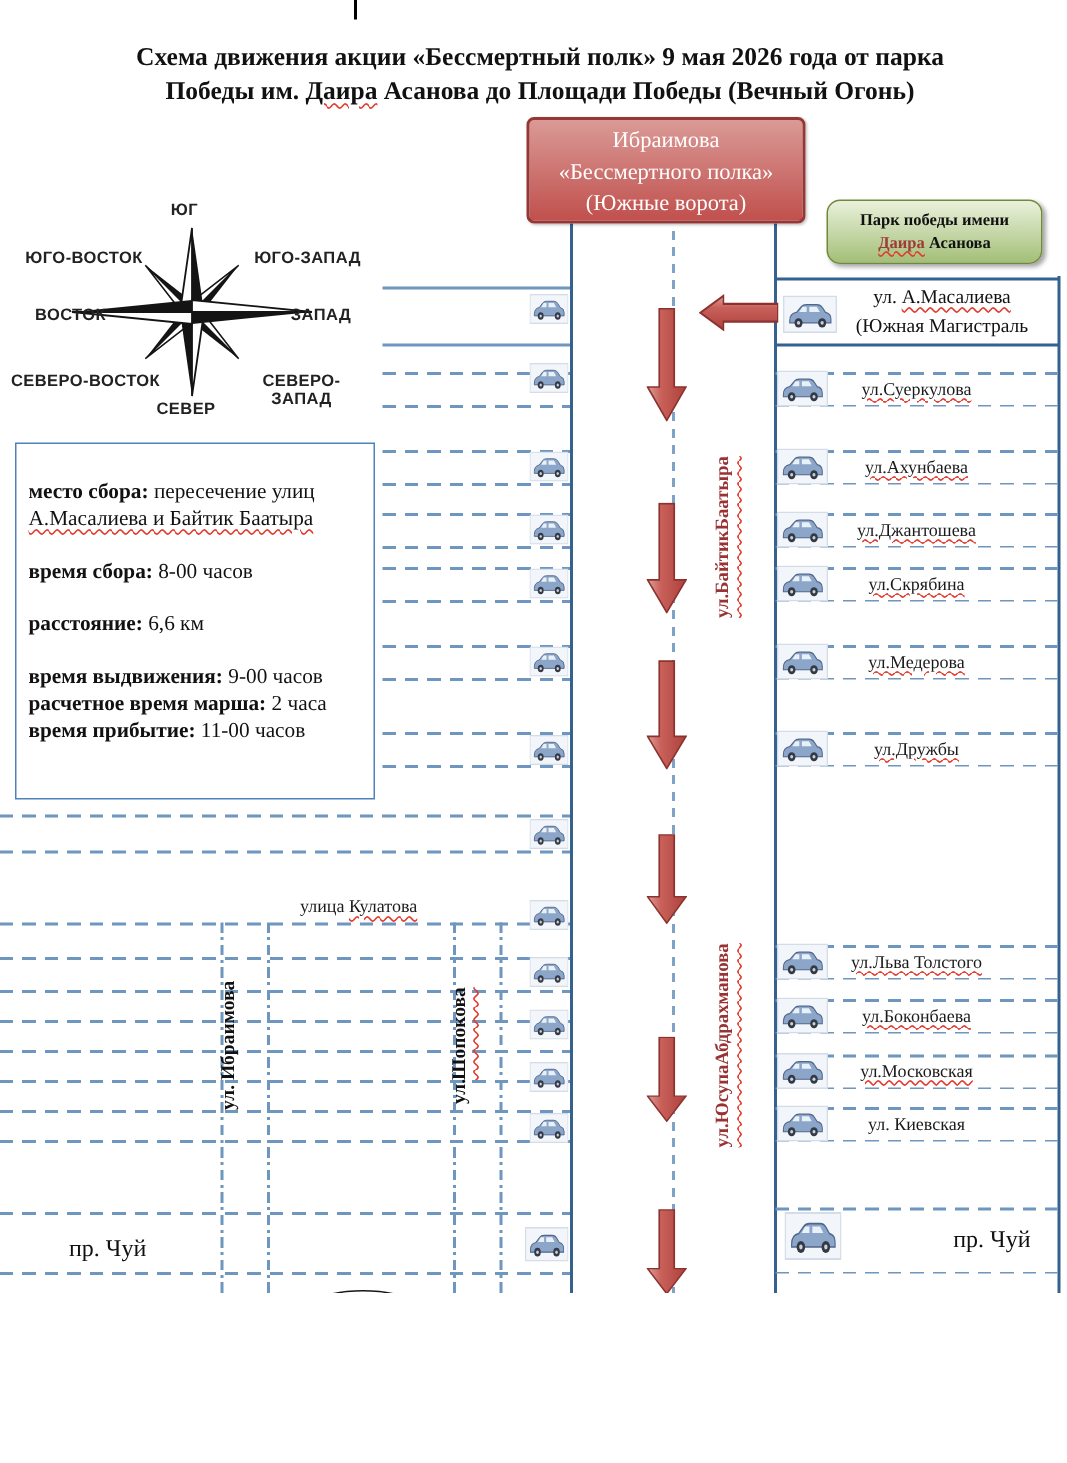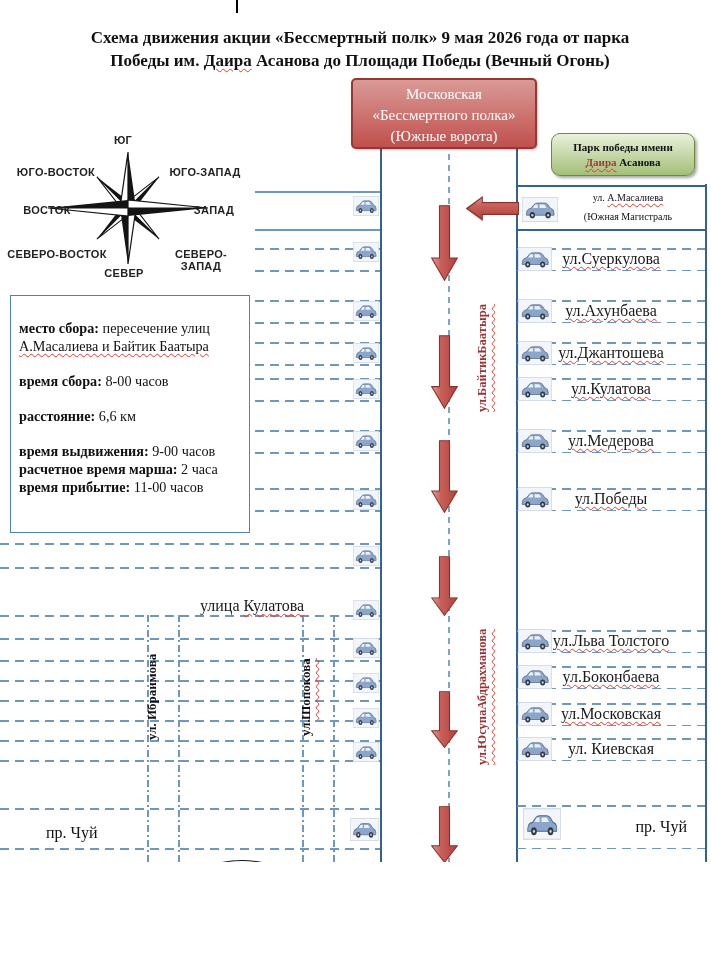--- a/index.html
+++ b/index.html
@@ -10,21 +10,21 @@
   .hdash{position:absolute;height:1.5px;background:repeating-linear-gradient(90deg,#6E96BE 0 9px,transparent 9px 15px);}
   .vdd{position:absolute;width:1.5px;background:repeating-linear-gradient(180deg,#6E96BE 0 7px,transparent 7px 10px,#6E96BE 10px 12px,transparent 12px 15px);}
   .vsolid{position:absolute;width:1.6px;background:#35618E;}
   .hsolid{position:absolute;height:1.5px;background:#35618E;}
   .vcdash{position:absolute;width:1.5px;background:repeating-linear-gradient(180deg,#7FA3C6 0 6px,transparent 6px 11px);}
   
   .srow{position:absolute;left:517px;width:188px;height:22px;display:flex;align-items:center;justify-content:center;}
   .srow .hd-t{left:0;right:0;top:0;}
   .srow .hd-b{left:0;right:0;bottom:-1px;}
   .srow .car{position:absolute;left:1px;top:-1px;}
-  .slabel{font-size:16px;color:#1a1a1a;white-space:nowrap;position:relative;}
+  .slabel{font-size:12px;color:#1a1a1a;white-space:nowrap;position:relative;}
   .sp{text-decoration-line:underline;text-decoration-style:wavy;text-decoration-color:#E23B2E;text-decoration-thickness:1px;text-underline-offset:2px;}
   .bigstreet{font-weight:normal;font-size:16px;color:#111;white-space:nowrap;}
   
   .vtext{position:absolute;writing-mode:vertical-rl;transform:rotate(180deg);display:flex;align-items:center;justify-content:center;
          font-weight:bold;font-size:13px;color:#111;white-space:nowrap;}
   .vred{color:#993333;font-size:12.5px;}
   
   .start-box{position:absolute;left:351px;top:78px;width:186px;height:71px;border:2px solid #953734;border-radius:5px;
              background:linear-gradient(180deg,#DA9A96,#C0504D);color:#fff;text-align:center;font-size:15px;line-height:21px;padding-top:4px;
              box-shadow:1px 1px 2px rgba(0,0,0,.25);box-sizing:border-box;}
@@ -150,21 +150,21 @@
   <div class="hdash" style="left:0;top:808px;width:380px"></div>
   <div class="hdash" style="left:0;top:848px;width:380px"></div>
   <div class="hdash" style="left:0;top:928px;width:380px"></div>
   <div class="hdash" style="left:0;top:961px;width:706px"></div>
 
   <div class="vdd" style="left:147px;top:615px;height:347px"></div>
   <div class="vdd" style="left:178px;top:615px;height:347px"></div>
   <div class="vdd" style="left:302px;top:615px;height:347px"></div>
   <div class="vdd" style="left:333px;top:615px;height:347px"></div>
 
-  <div class="abs" style="left:552px;top:188px;width:152px;text-align:center;font-size:10px;line-height:19px;color:#111">
+  <div class="abs" style="left:552px;top:188px;width:152px;text-align:center;font-size:13px;line-height:19px;color:#111">
     <span>ул. </span><span class="sp">А.Масалиева</span><br>
     <span>(Южная Магистраль</span>
   </div>
   <svg class="car abs" style="left:522px;top:197px;width:36px;height:25px" viewBox="0 0 40 24" preserveAspectRatio="none">
       <use href="#car-sym"></use>
     </svg>
 
   <div class="srow" style="top:248px">
     <div class="hdash hd-t"></div>
       <div class="hdash hd-b"></div>
@@ -188,37 +188,37 @@
         <use href="#car-sym"></use>
       </svg>
     <span class="slabel sp">ул.Джантошева</span>
   </div>
   <div class="srow" style="top:378px">
     <div class="hdash hd-t"></div>
       <div class="hdash hd-b"></div>
     <svg class="car" style="width:34px;height:24px" viewBox="0 0 40 24" preserveAspectRatio="none">
         <use href="#car-sym"></use>
       </svg>
-    <span class="slabel sp">ул.Кулатова</span>
+    <span class="slabel sp">ул.Скрябина</span>
   </div>
   <div class="srow" style="top:430px">
     <div class="hdash hd-t"></div>
       <div class="hdash hd-b"></div>
     <svg class="car" style="width:34px;height:24px" viewBox="0 0 40 24" preserveAspectRatio="none">
         <use href="#car-sym"></use>
       </svg>
     <span class="slabel sp">ул.Медерова</span>
   </div>
   <div class="srow" style="top:488px">
     <div class="hdash hd-t"></div>
       <div class="hdash hd-b"></div>
     <svg class="car" style="width:34px;height:24px" viewBox="0 0 40 24" preserveAspectRatio="none">
         <use href="#car-sym"></use>
       </svg>
-    <span class="slabel sp">ул.Победы</span>
+    <span class="slabel sp">ул.Дружбы</span>
   </div>
   <div class="srow" style="top:630px">
     <div class="hdash hd-t"></div>
       <div class="hdash hd-b"></div>
     <svg class="car" style="width:34px;height:24px" viewBox="0 0 40 24" preserveAspectRatio="none">
         <use href="#car-sym"></use>
       </svg>
     <span class="slabel sp">ул.Льва Толстого</span>
   </div>
   <div class="srow" style="top:666px">
@@ -350,21 +350,21 @@
     <path d="M17 0.8 V20 Q17 24 13.5 24 H12.5 V18.5 L0.8 29.5 L12.5 40.5 V35 H19 Q28 35 28 24 V0.8 Z" fill="url(#agradV)" stroke="#8C322E" stroke-width="1"></path>
   </svg>
   <svg class="abs" style="left:310px;top:940px" width="49" height="17" viewBox="0 0 52 17" preserveAspectRatio="none">
     <path d="M51.5 4.5 H16 V0.8 L0.8 8.5 L16 16.2 V12.5 H51.5 Z" fill="url(#agradV)" stroke="#8C322E" stroke-width="1"></path>
   </svg>
   <svg class="abs" style="left:237px;top:925px" width="35" height="33" viewBox="0 0 35 33" preserveAspectRatio="none">
     <path d="M12.5 0.8 L24 12.5 H18.5 V18 Q18.5 20.5 21 20.5 H34.2 V31.5 H16 Q6.5 31.5 6.5 22 V12.5 H1 Z" fill="url(#agradV)" stroke="#8C322E" stroke-width="1"></path>
   </svg>
 
   <div class="start-box">
-    <span style="display:block">Московская</span>
+    <span style="display:block">Ибраимова</span>
     <span style="display:block">«Бессмертного полка»</span>
     <span style="display:block">(Южные ворота)</span>
   </div>
 
   <div class="park-box">
     <span style="display:block">Парк победы имени</span>
     <span style="display:block"><span class="nm sp">Даира</span><span> Асанова</span></span>
   </div>
 
   <div class="info-box">

